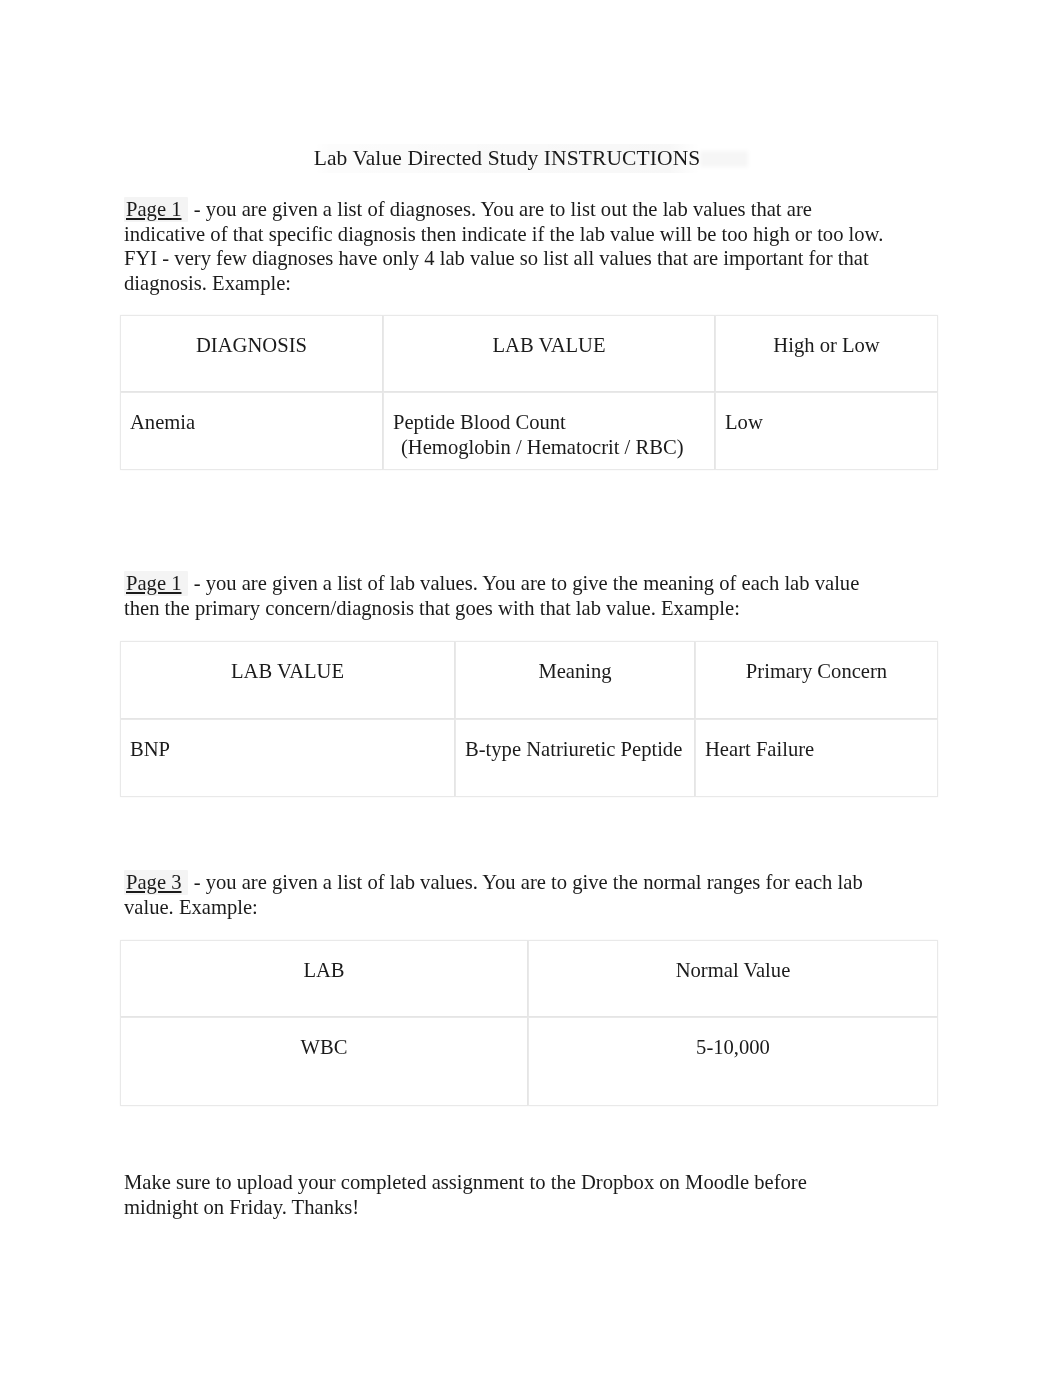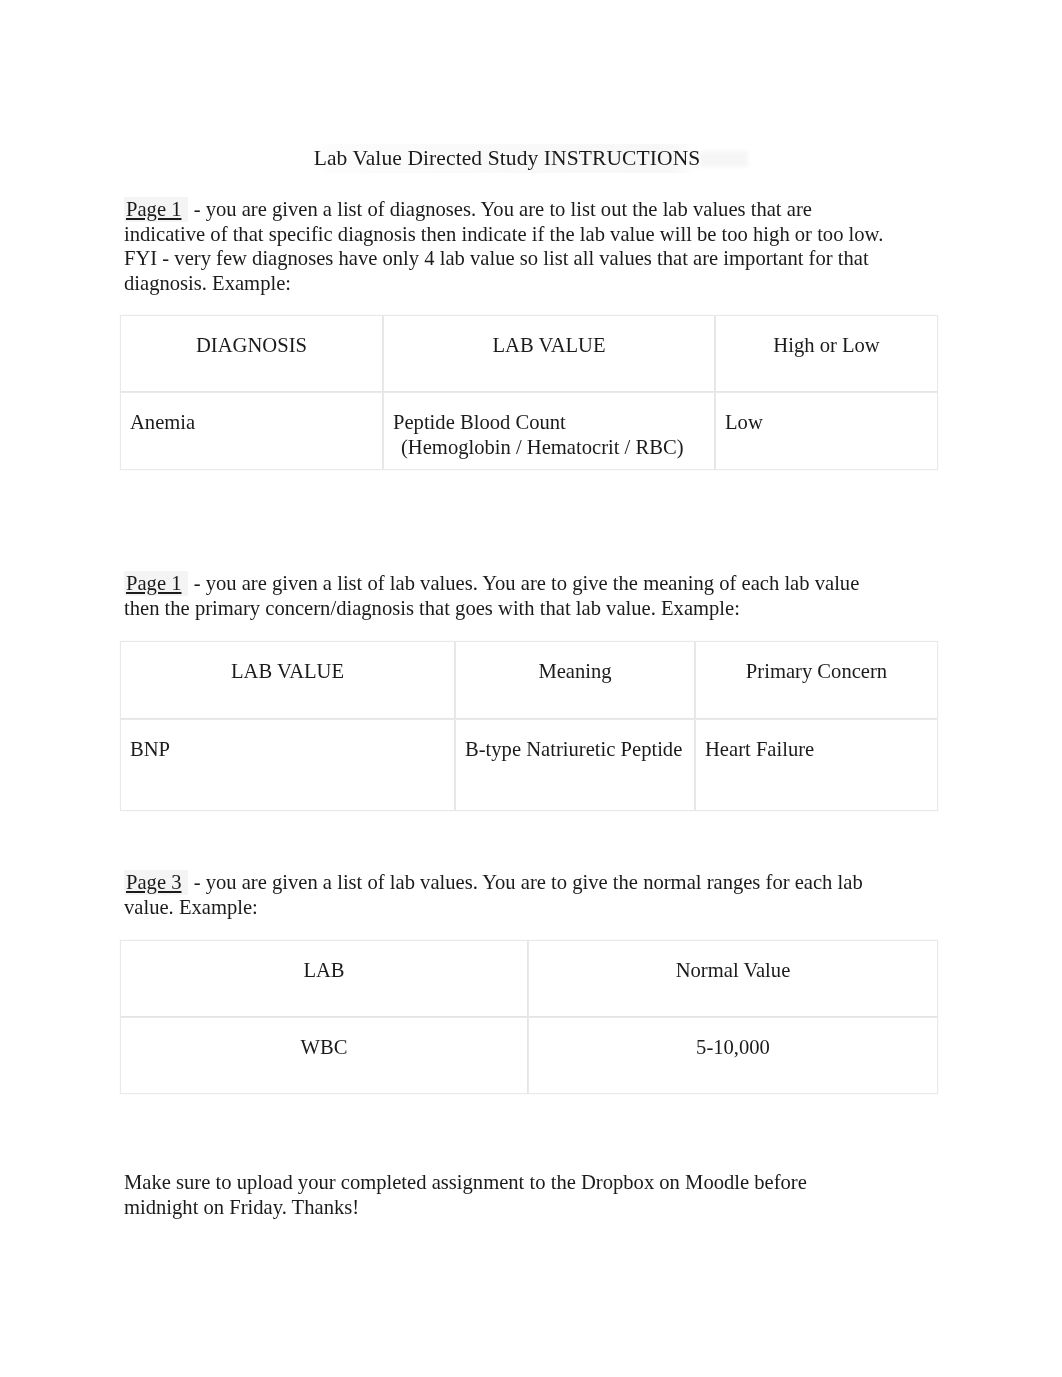--- a/index.html
+++ b/index.html
@@ -125,28 +125,28 @@
   #table-1 .col-c { width: 223px; }
   #table-1 tr.hdr td .cell-inner { height: 77px; }
   #table-1 tr.row td .cell-inner { height: 78px; }
 
   
   #table-2 { left: 120px; top: 641px; width: 818px; }
   #table-2 .col-a { width: 335px; }
   #table-2 .col-b { width: 240px; }
   #table-2 .col-c { width: 243px; }
   #table-2 tr.hdr td .cell-inner { height: 78px; }
-  #table-2 tr.row td .cell-inner { height: 92px; }
+  #table-2 tr.row td .cell-inner { height: 78px; }
 
   
   #table-3 { left: 120px; top: 940px; width: 818px; }
   #table-3 .col-a { width: 408px; }
   #table-3 .col-b { width: 410px; }
   #table-3 tr.hdr td .cell-inner { height: 77px; }
-  #table-3 tr.row td .cell-inner { height: 77px; }
+  #table-3 tr.row td .cell-inner { height: 89px; }
 
   .subline {
     display: block;
     padding-left: 8px;
   }
 </style>
 </head>
 <body>
 
 <div class="page">

